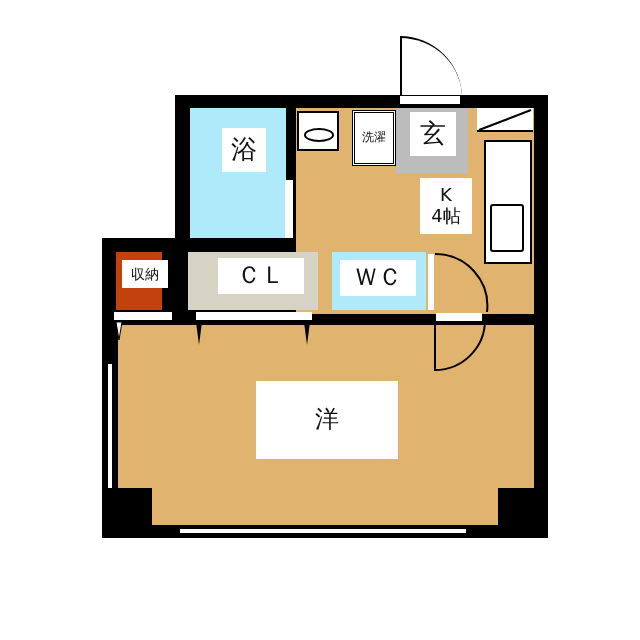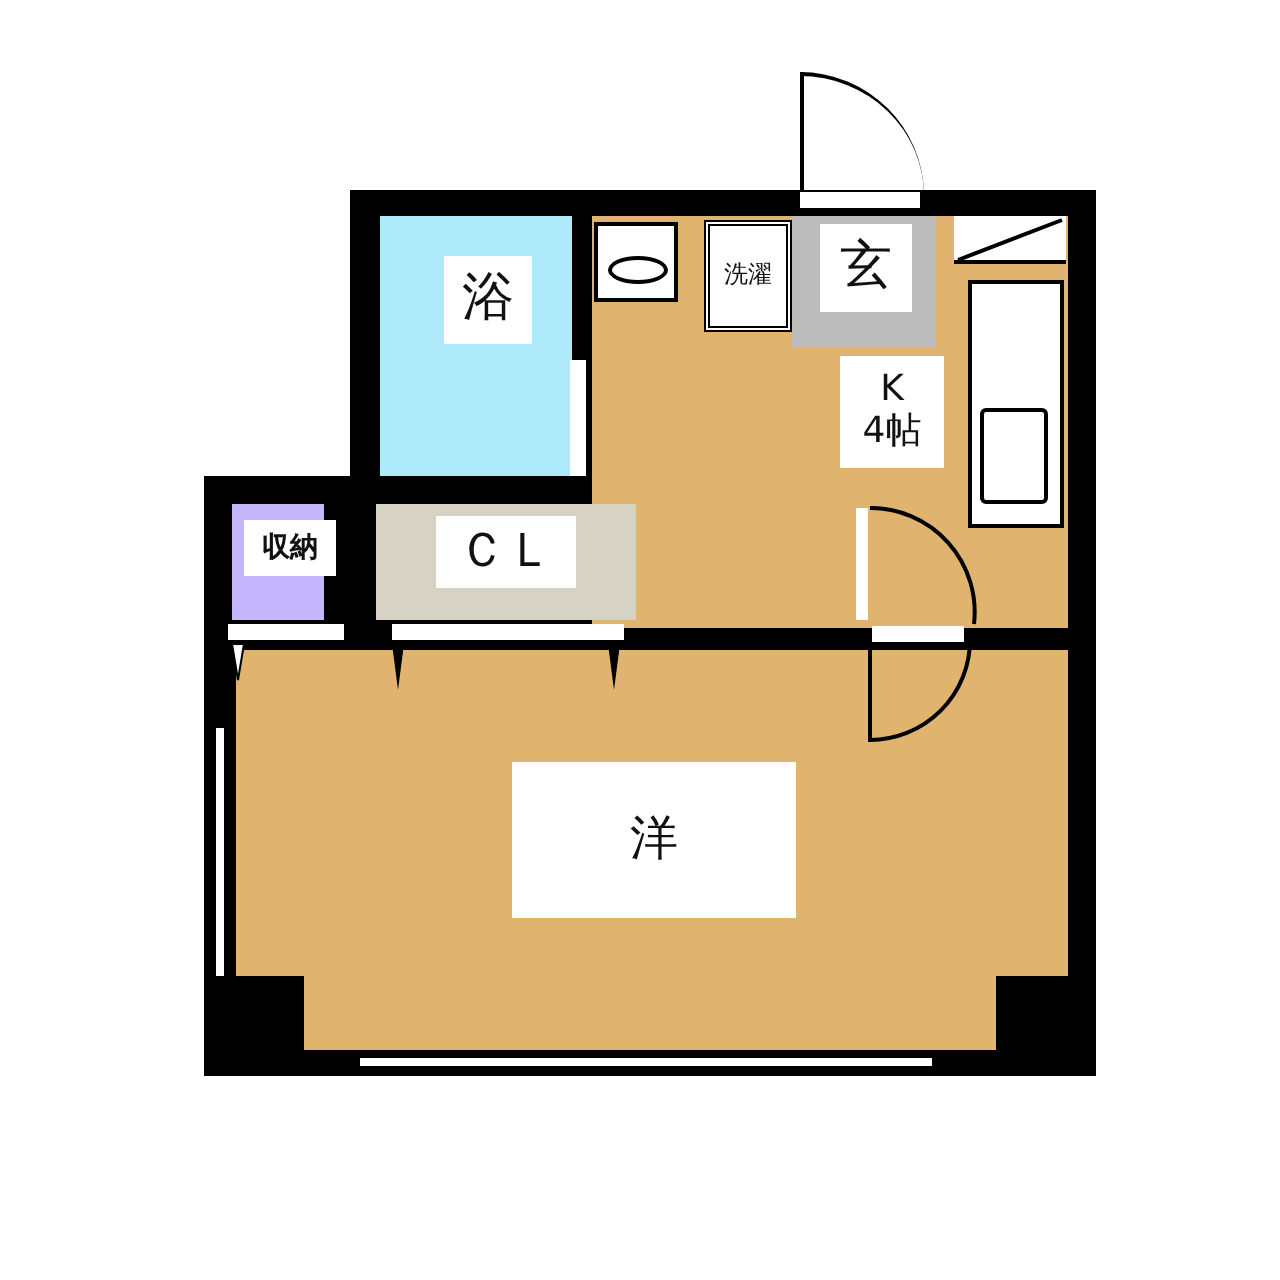--- a/index.html
+++ b/index.html
@@ -51,30 +51,33 @@
 
   <div class="label abs" style="left:420px;top:178px;width:52px;height:56px;flex-direction:column;font-size:18px;">
     <span>K</span>
     <span>4帖</span>
   </div>
 
   <div class="abs" style="left:484px;top:140px;width:48px;height:124px;background:#fff;border:2px solid #000;">
     <div class="abs" style="left:4px;top:62px;width:34px;height:48px;border:2px solid #000;border-radius:3px;"></div>
   </div>
 
-  <div class="abs" style="left:116px;top:252px;width:46px;height:58px;background:#c4b5fd;font-weight:bold;">
+  <div class="abs" style="left:116px;top:252px;width:46px;height:58px;background:#c2410c;">
     <div class="label abs" style="left:6px;top:8px;width:46px;height:28px;font-size:14px;">収納</div>
   </div>
   <div class="abs" style="left:114px;top:312px;width:58px;height:8px;background:#fff;"></div>
 
   <div class="abs" style="left:188px;top:252px;width:130px;height:58px;background:#d6d2c4;">
-    <div class="label abs" style="left:30px;top:6px;width:70px;height:36px;font-size:24px;">ＣＬ</div>
+    <div class="label abs" style="left:30px;top:6px;width:86px;height:36px;font-size:24px;">ＣＬ</div>
   </div>
   <div class="abs" style="left:196px;top:312px;width:116px;height:8px;background:#fff;"></div>
 
+  <div class="abs" style="left:332px;top:252px;width:94px;height:58px;background:#aeeafa;">
+    <div class="label abs" style="left:8px;top:8px;width:76px;height:36px;font-size:24px;">ＷＣ</div>
+  </div>
   <div class="abs" style="left:428px;top:254px;width:6px;height:56px;background:#fff;"></div>
 
   <svg class="abs" style="left:0;top:0;" width="640" height="640">
     <path d="M435 254 A52 52 0 0 1 487 312" fill="none" stroke="#000" stroke-width="2"></path>
     <path d="M435 320 L435 370 A50 50 0 0 0 485 320" fill="none" stroke="#000" stroke-width="2"></path>
     <polygon points="116,322 122,322 119,340" fill="#fff" stroke="#000" stroke-width="1"></polygon>
     <polygon points="196,322 202,322 199,345" fill="#000"></polygon>
     <polygon points="304,322 310,322 307,345" fill="#000"></polygon>
   </svg>
   <div class="abs" style="left:436px;top:313px;width:46px;height:8px;background:#fff;"></div>

